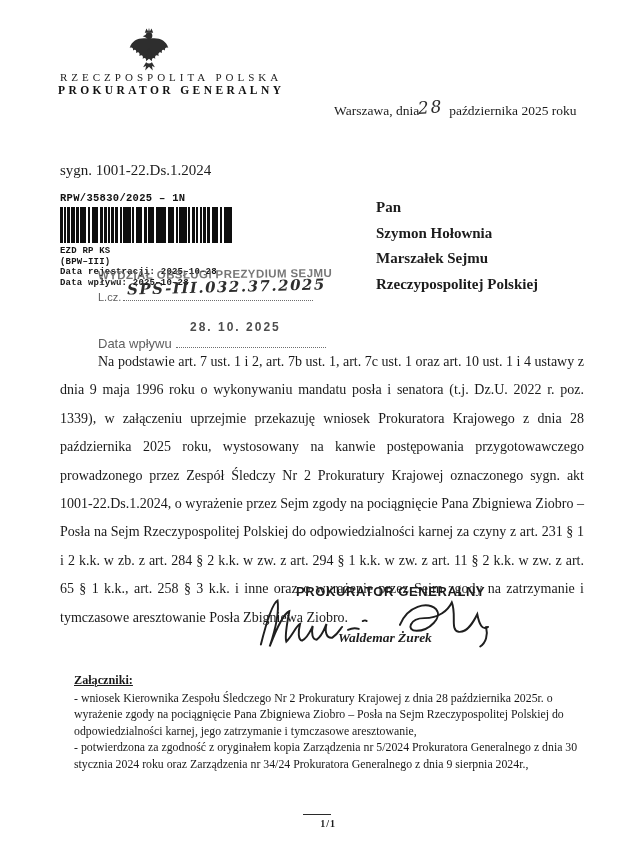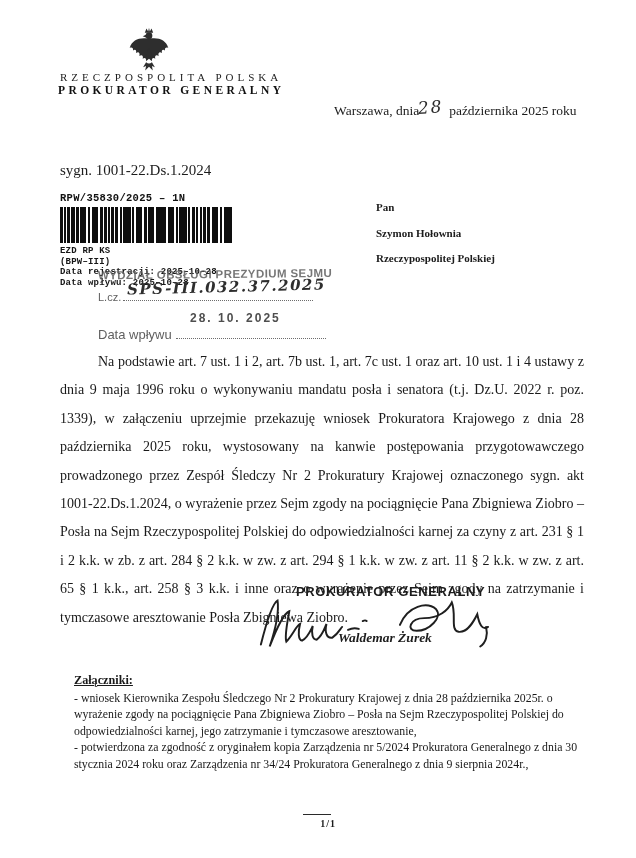--- a/index.html
+++ b/index.html
@@ -51,25 +51,25 @@
   .sejm-stamp { position:absolute; left:98px; top:268px; width:260px; font-family:"Liberation Sans", sans-serif; color:#5f5f5f; }
   .stamp-dept { font-size:11.5px; font-weight:700; letter-spacing:0.4px; white-space:nowrap; transform:rotate(-0.6deg); opacity:0.85; }
   .stamp-lcz { margin-top:7px; font-size:11px; white-space:nowrap; }
   .stamp-lcz .dots { border-bottom:1px dotted #6d6d6d; display:inline-block; width:190px; margin-left:2px; position:relative; height:14px; }
   .handwritten-case {
     position:absolute; left:4px; top:-9px;
     font-family:"DejaVu Serif", serif; font-style:italic; font-weight:700;
     font-size:15px; letter-spacing:1.5px; color:#2e2e2e; white-space:nowrap;
     transform:rotate(-1.5deg);
   }
-  .stamp-date { margin-top:8px; margin-left:92px; font-size:12px; font-weight:700; letter-spacing:2px; color:#4e4e4e; }
+  .stamp-date { margin-top:17px; margin-left:92px; font-size:12px; font-weight:700; letter-spacing:2px; color:#4e4e4e; }
   .stamp-receipt { margin-top:2px; font-size:13px; white-space:nowrap; }
   .stamp-receipt .dots { border-bottom:1px dotted #6d6d6d; display:inline-block; width:150px; margin-left:4px; height:12px; }
   
-  .recipient { position:absolute; left:376px; top:195px; font-size:11px; font-weight:700; line-height:25.5px; }
+  .recipient { position:absolute; left:376px; top:195px; font-size:15px; font-weight:700; line-height:25.5px; }
   
   .body-text {
     position:absolute; left:60px; top:348px; width:524px;
     font-size:14px; line-height:28.4px; text-align:justify;
     text-indent:38px; color:#191919;
   }
   
   .sig-title {
     position:absolute; left:296px; top:584px;
     font-family:"Liberation Sans", sans-serif; font-size:13px; font-weight:700;
@@ -128,20 +128,21 @@
     </div>
     <div class="stamp-date">28. 10. 2025</div>
     <div class="stamp-receipt">
       <span>Data wpływu</span><span class="dots"></span>
     </div>
   </div>
 
   <div class="recipient">
     <div>Pan</div>
     <div>Szymon Hołownia</div>
+    <div>Marszałek Sejmu</div>
     <div>Rzeczypospolitej Polskiej</div>
   </div>
 
   <p class="body-text">Na podstawie art. 7 ust. 1 i 2, art. 7b ust. 1, art. 7c ust. 1 oraz art. 10 ust. 1 i 4 ustawy z dnia 9 maja 1996 roku o wykonywaniu mandatu posła i senatora (t.j. Dz.U. 2022 r. poz. 1339), w załączeniu uprzejmie przekazuję wniosek Prokuratora Krajowego z dnia 28 października 2025 roku, wystosowany na kanwie postępowania przygotowawczego prowadzonego przez Zespół Śledczy Nr 2 Prokuratury Krajowej oznaczonego sygn. akt 1001-22.Ds.1.2024, o wyrażenie przez Sejm zgody na pociągnięcie Pana Zbigniewa Ziobro – Posła na Sejm Rzeczypospolitej Polskiej do odpowiedzialności karnej za czyny z art. 231 § 1 i 2 k.k. w zb. z art. 284 § 2 k.k. w zw. z art. 294 § 1 k.k. w zw. z art. 11 § 2 k.k. w zw. z art. 65 § 1 k.k., art. 258 § 3 k.k. i inne oraz o wyrażenie przez Sejm zgody na zatrzymanie i tymczasowe aresztowanie Posła Zbigniewa Ziobro.</p>
 
   <div class="sig-title">PROKURATOR GENERALNY</div>
   <svg class="sig-scrawl" viewBox="0 0 240 60" aria-hidden="true">
     <g fill="none" stroke="#1f1f1f" stroke-width="2" stroke-linecap="round">
       <path d="M6 52 C12 28 18 10 23 7 C25 20 19 42 15 54 C23 33 30 20 35 18 C33 30 30 43 32 49 C38 43 42 33 46 31 C44 39 44 47 48 48 C54 45 57 37 59 33 C57 41 59 47 63 47 C69 43 71 35 73 31 C71 39 73 46 79 45 C85 41 87 36 89 34"></path>
       <path d="M95 37 C99 35 103 35 106 36"></path>

